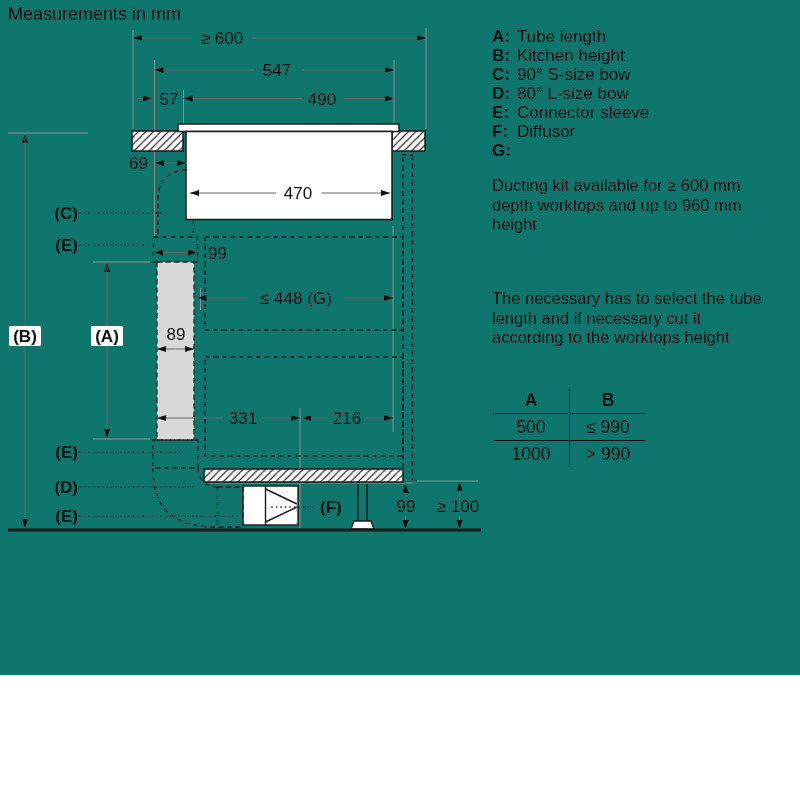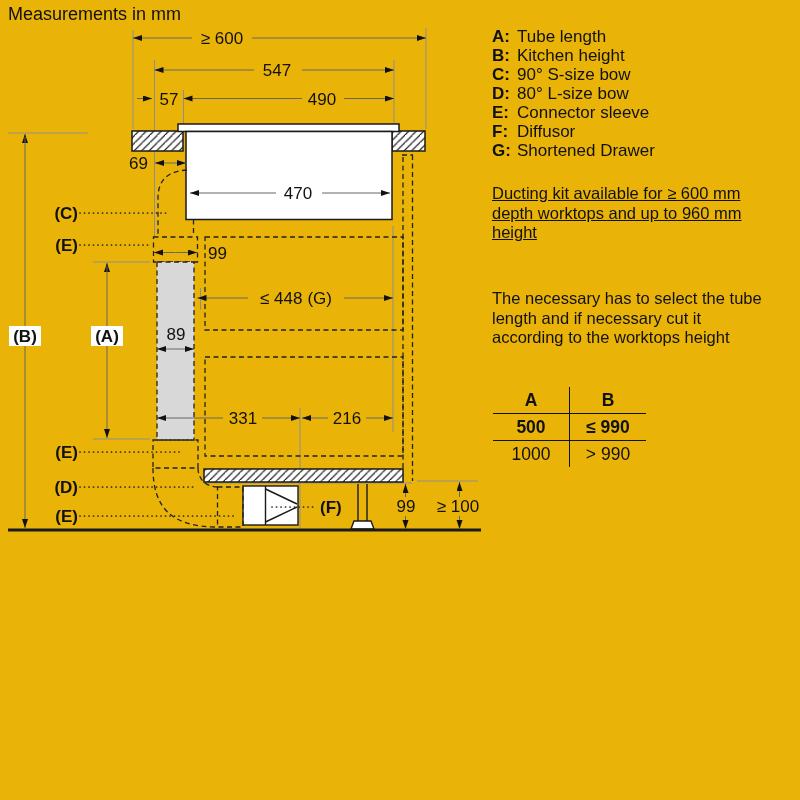--- a/index.html
+++ b/index.html
@@ -1,27 +1,27 @@
 <!DOCTYPE html>
 <html><head>
 <meta charset="utf-8">
 <style>
   html,body{margin:0;padding:0;background:#fff;}
-  .canvas{position:relative;width:800px;height:800px;background:#eab308;overflow:hidden;
+  .canvas{position:relative;width:800px;height:675px;background:#0f766e;overflow:hidden;
           font-family:"Liberation Sans", sans-serif;color:#111;}
   .abs{position:absolute;}
   .title{font-size:18px;color:#111;}
   .legend{font-size:17px;line-height:19px;}
   .legend-row{display:flex;}
   .legend-key{font-weight:bold;width:25px;flex:0 0 25px;}
   .para{font-size:16.5px;line-height:19.5px;}
   .spec-table{border-collapse:collapse;font-size:17.5px;}
   .spec-table td{width:76px;text-align:center;padding:2px 0;height:22px;}
   .spec-table .hdr td{font-weight:bold;border-bottom:1.4px solid #111;}
-  .spec-table .r1 td{border-bottom:1.4px solid #111;font-weight:bold;}
+  .spec-table .r1 td{border-bottom:1.4px solid #111;}
   .spec-table td.colA{border-right:1.4px solid #111;}
   svg text{font-family:"Liberation Sans", sans-serif;font-size:17px;fill:#111;}
   svg text.b{font-weight:bold;}
 </style>
 </head>
 <body>
 
 <div class="canvas">
 
   <div class="abs title" style="left:8px;top:4px;">Measurements in mm</div>
@@ -209,25 +209,24 @@
     <div class="legend-row">
         <span class="legend-key">E:</span>
         <span>Connector sleeve</span>
       </div>
     <div class="legend-row">
         <span class="legend-key">F:</span>
         <span>Diffusor</span>
       </div>
     <div class="legend-row">
         <span class="legend-key">G:</span>
-        <span>Shortened Drawer</span>
       </div>
   </div>
 
-  <div class="abs para" style="left:492px;top:184px;width:260px;text-decoration:underline;">
+  <div class="abs para" style="left:492px;top:176px;width:260px;">
     <div>Ducting kit available for ≥ 600 mm</div>
     <div>depth worktops and up to 960 mm</div>
     <div>height</div>
   </div>
 
   <div class="abs para" style="left:492px;top:289px;width:270px;">
     <div>The necessary has to select the tube</div>
     <div>length and if necessary cut it</div>
     <div>according to the worktops height</div>
   </div>

